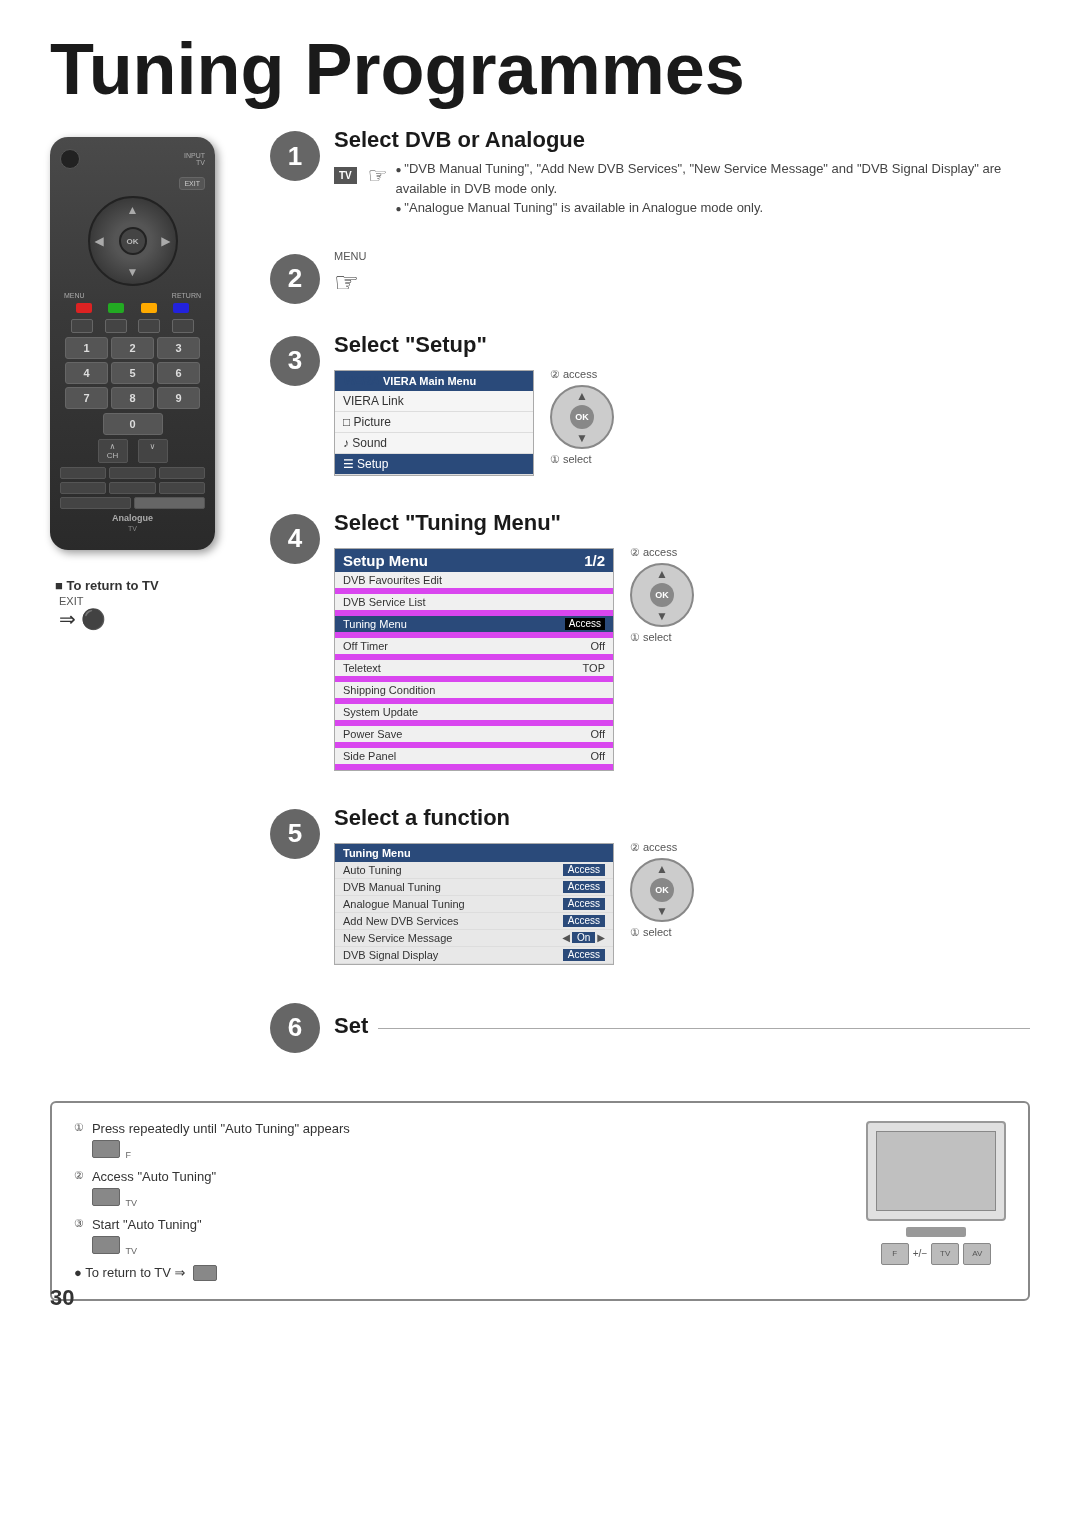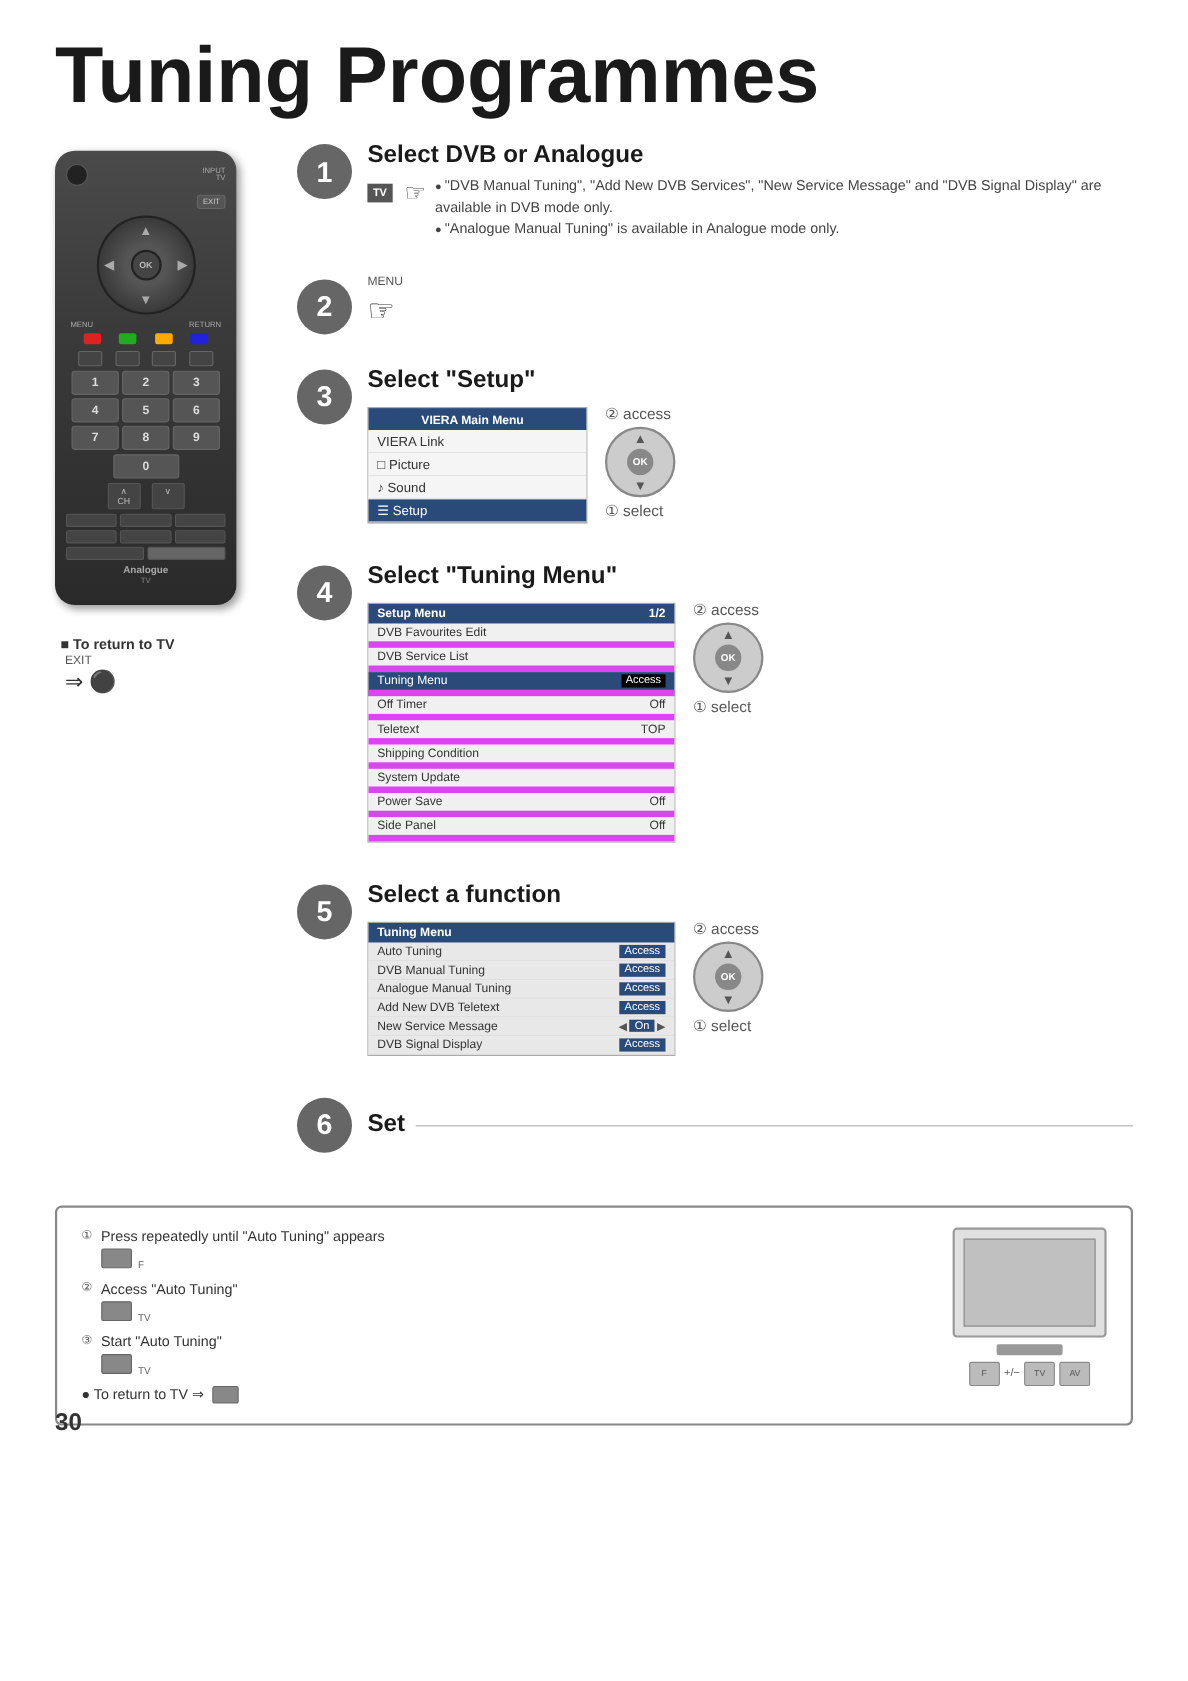--- a/index.html
+++ b/index.html
@@ -145,21 +145,21 @@
     .setup-menu-box {
       border: 1.5px solid #aaa;
       width: 280px;
       font-size: 11px;
       margin: 6px 0;
     }
     .setup-menu-header {
       background: #2a4a7a;
       color: #fff;
       padding: 3px 8px;
-      font-size: 11px;
+      font-size: 15px;
       font-weight: bold;
       display: flex;
       justify-content: space-between;
     }
     .setup-menu-row {
       display: flex;
       justify-content: space-between;
       padding: 2px 8px;
       background: #f0f0f0;
       border-bottom: 6px solid #d946ef;
@@ -490,21 +490,21 @@
     }
 
     .menu-label-viera {
       font-style: italic;
       font-weight: bold;
       color: #2a4a7a;
     }
 
     
     .annotation {
-      font-size: 14px;
+      font-size: 11px;
       color: #555;
     }
   </style>
 </head>
 <body>
 
 <div class="page" style="position:relative;">
 
   <h1 class="page-title">Tuning Programmes</h1>
 
@@ -742,21 +742,21 @@
                 </div>
               <div class="tuning-menu-row">
                   <span>DVB Manual Tuning</span>
                   <span class="val-box">Access</span>
                 </div>
               <div class="tuning-menu-row">
                   <span>Analogue Manual Tuning</span>
                   <span class="val-box">Access</span>
                 </div>
               <div class="tuning-menu-row">
-                  <span>Add New DVB Teletext</span>
+                  <span>Add New DVB Services</span>
                   <span class="val-box">Access</span>
                 </div>
               <div class="tuning-menu-row">
                 <span>New Service Message</span>
                 <span style="display:flex;align-items:center;gap:2px;">
                   <span style="font-size:10px;color:#555;">◀</span>
                   <span class="val-box">On</span>
                   <span style="font-size:10px;color:#555;">▶</span>
                 </span>
               </div>

